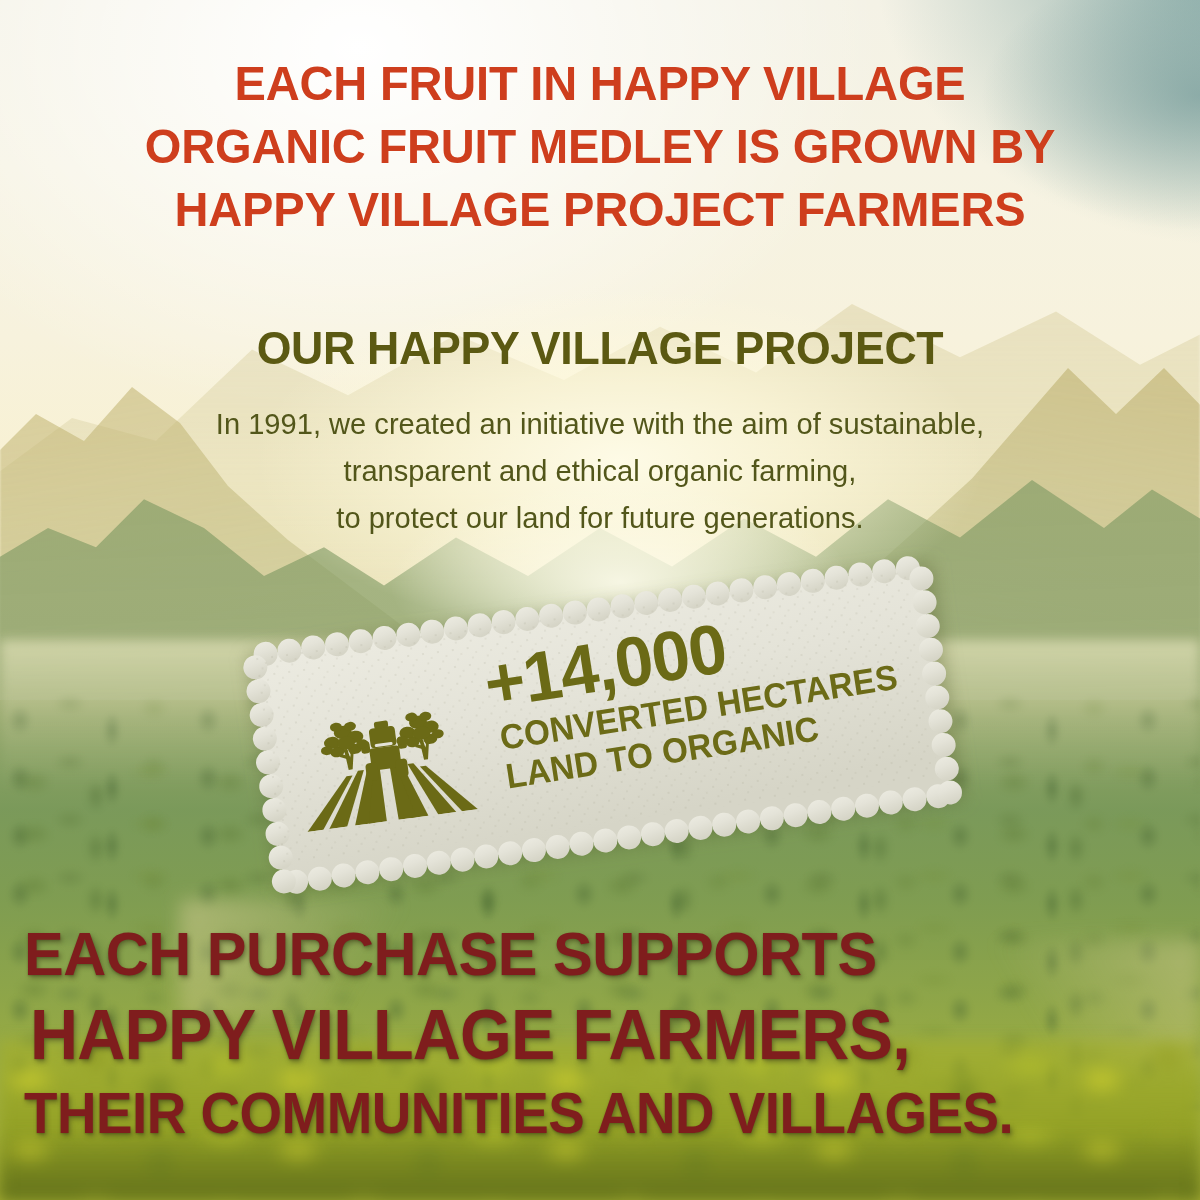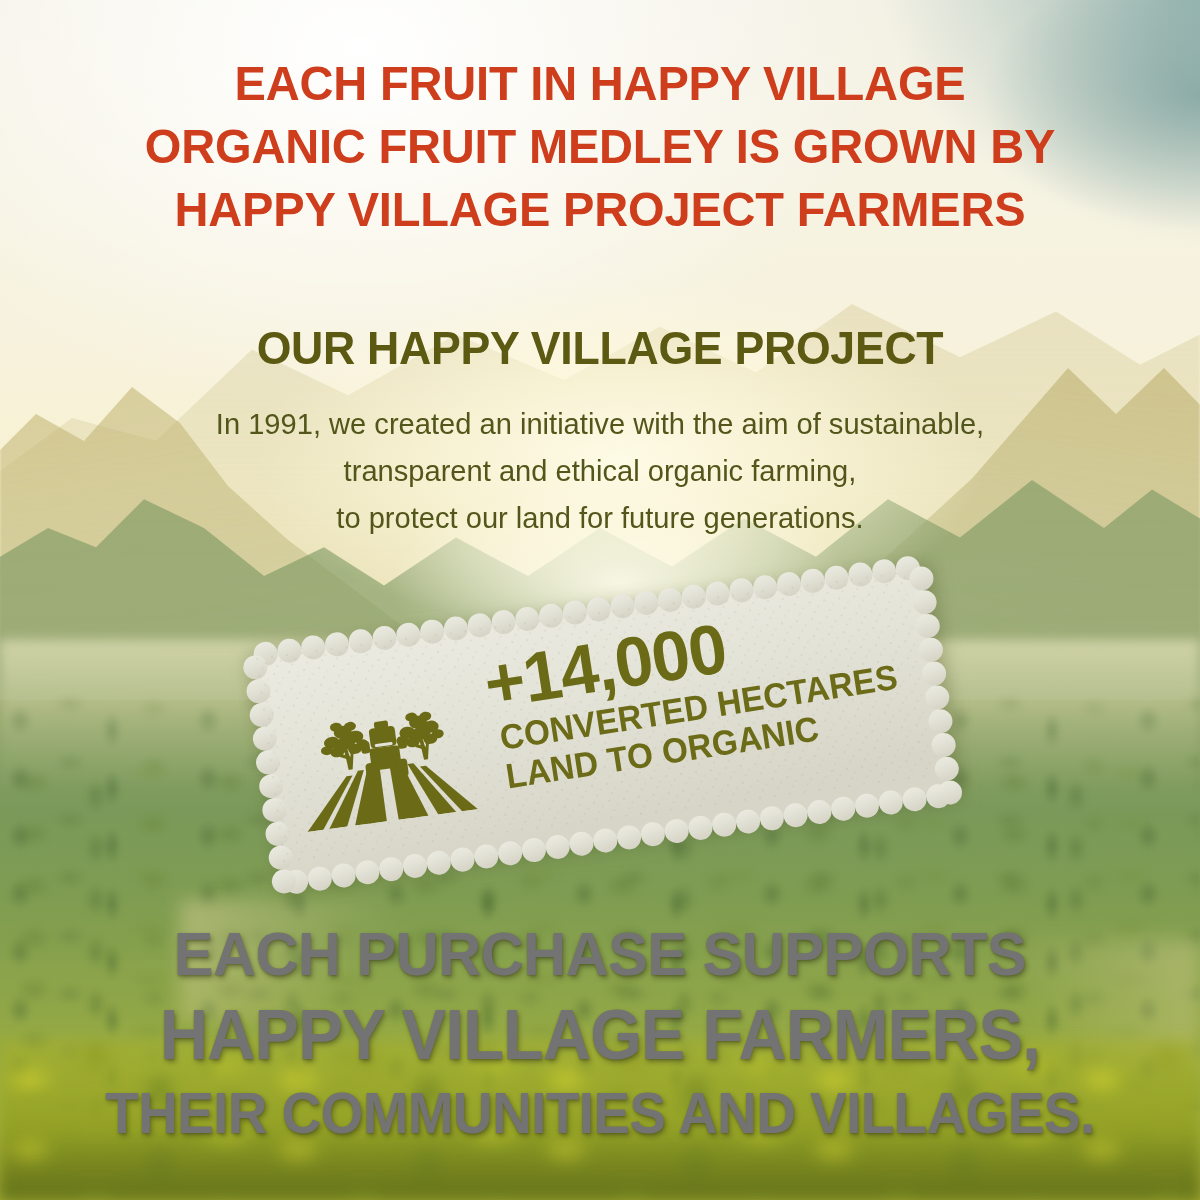--- a/index.html
+++ b/index.html
@@ -219,21 +219,21 @@
   }
   .stat-l1,.stat-l2{
     font-weight:bold;color:#6C6B17;
     font-size:35px;line-height:39px;letter-spacing:.2px;
     transform:scaleX(.95);
   }
 
   
   .cta{
     position:absolute;left:0;top:915px;width:1200px;
-    text-align:center;color:#737373;font-weight:bold;
+    color:#7f1d1d;font-weight:bold;
     text-shadow:2px 3px 5px rgba(58,60,24,.48), 0 1px 2px rgba(58,60,24,.35);
   }
   .cta .c1{display:block;font-size:62px;line-height:78px;letter-spacing:-0.5px;transform:scaleX(.96);white-space:nowrap;}
   .cta .c2{display:block;font-size:70px;line-height:84px;letter-spacing:-0.8px;transform:scaleX(.95);white-space:nowrap;}
   .cta .c3{display:block;font-size:57px;line-height:72px;letter-spacing:-0.5px;transform:scaleX(.96);white-space:nowrap;}
 </style>
 </head>
 <body>
 
 <div id="poster">

